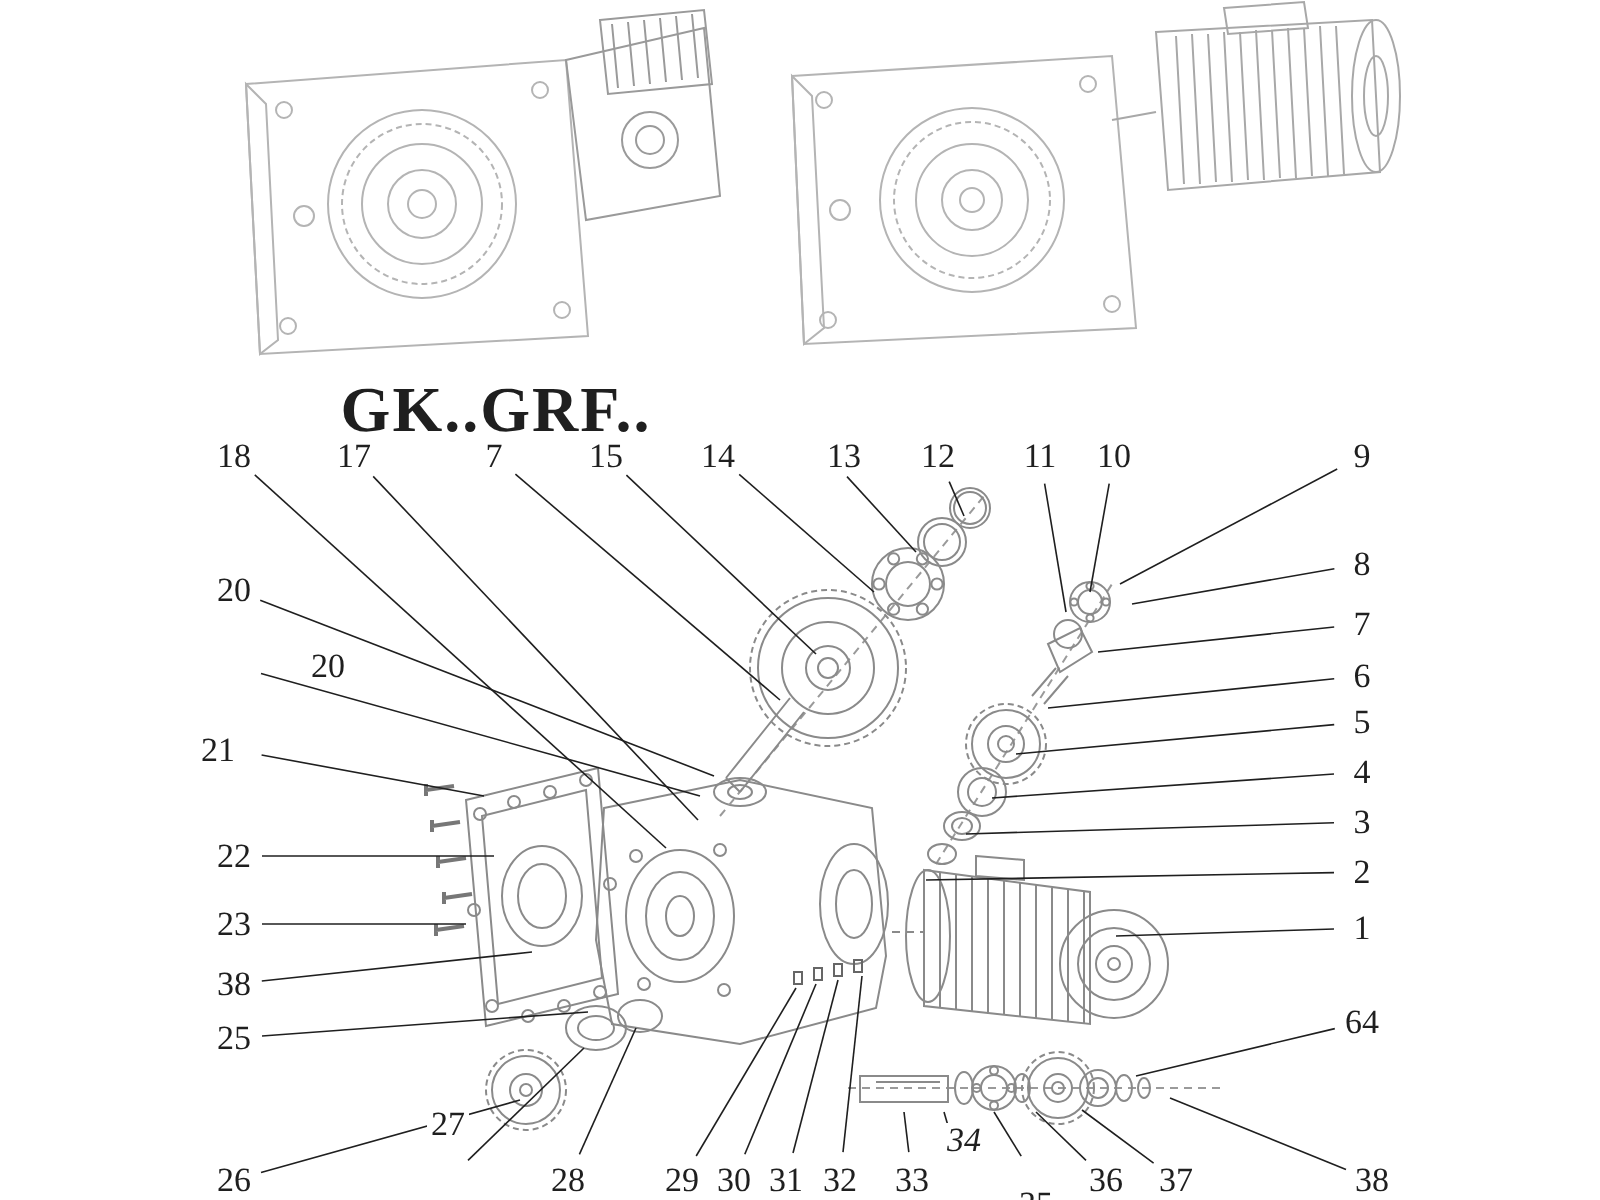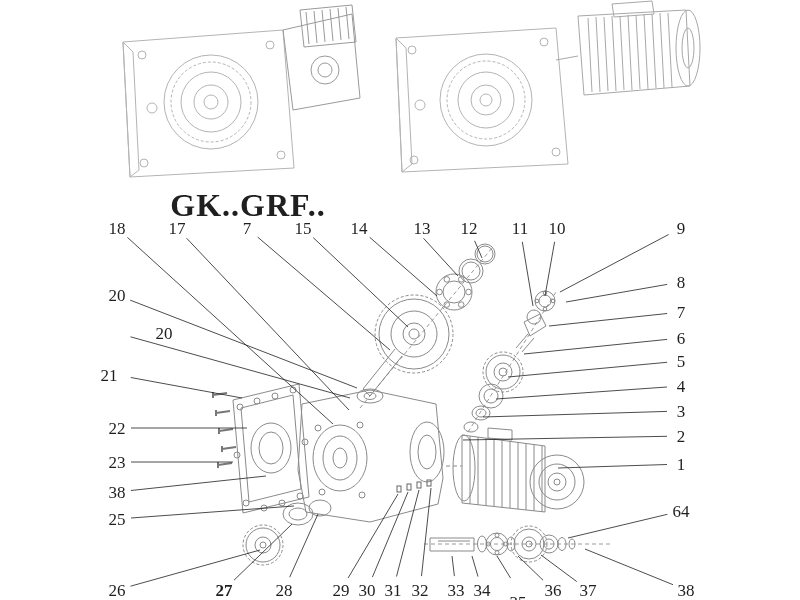--- a/index.html
+++ b/index.html
@@ -277,25 +277,25 @@
       <div class="callout" style="left: 681px; top: 511px;">64</div>
       <div class="callout" style="left: 686px; top: 590px;">38</div>
       <div class="callout" style="left: 117px; top: 295px;">20</div>
       <div class="callout" style="left: 117px; top: 333px; margin-left: 47px;">20</div>
       <div class="callout" style="left: 109px; top: 375px;">21</div>
       <div class="callout" style="left: 117px; top: 428px;">22</div>
       <div class="callout" style="left: 117px; top: 462px;">23</div>
       <div class="callout" style="left: 117px; top: 492px;">38</div>
       <div class="callout" style="left: 117px; top: 519px;">25</div>
       <div class="callout" style="left: 117px; top: 590px;">26</div>
-      <div class="callout" style="left: 224px; top: 590px; font-weight: bold;">27</div>
+      <div class="callout" style="left: 224px; top: 562px;">27</div>
       <div class="callout" style="left: 284px; top: 590px;">28</div>
       <div class="callout" style="left: 341px; top: 590px;">29</div>
       <div class="callout" style="left: 367px; top: 590px;">30</div>
       <div class="callout" style="left: 393px; top: 590px;">31</div>
       <div class="callout" style="left: 420px; top: 590px;">32</div>
       <div class="callout" style="left: 456px; top: 590px;">33</div>
-      <div class="callout" style="left: 482px; top: 590px;">34</div>
+      <div class="callout" style="left: 482px; top: 570px; font-style: italic;">34</div>
       <div class="callout" style="left: 518px; top: 590px; margin-top: 12px;">35</div>
       <div class="callout" style="left: 553px; top: 590px;">36</div>
       <div class="callout" style="left: 588px; top: 590px;">37</div>
     </div>
 </div>
 
 </body></html>

